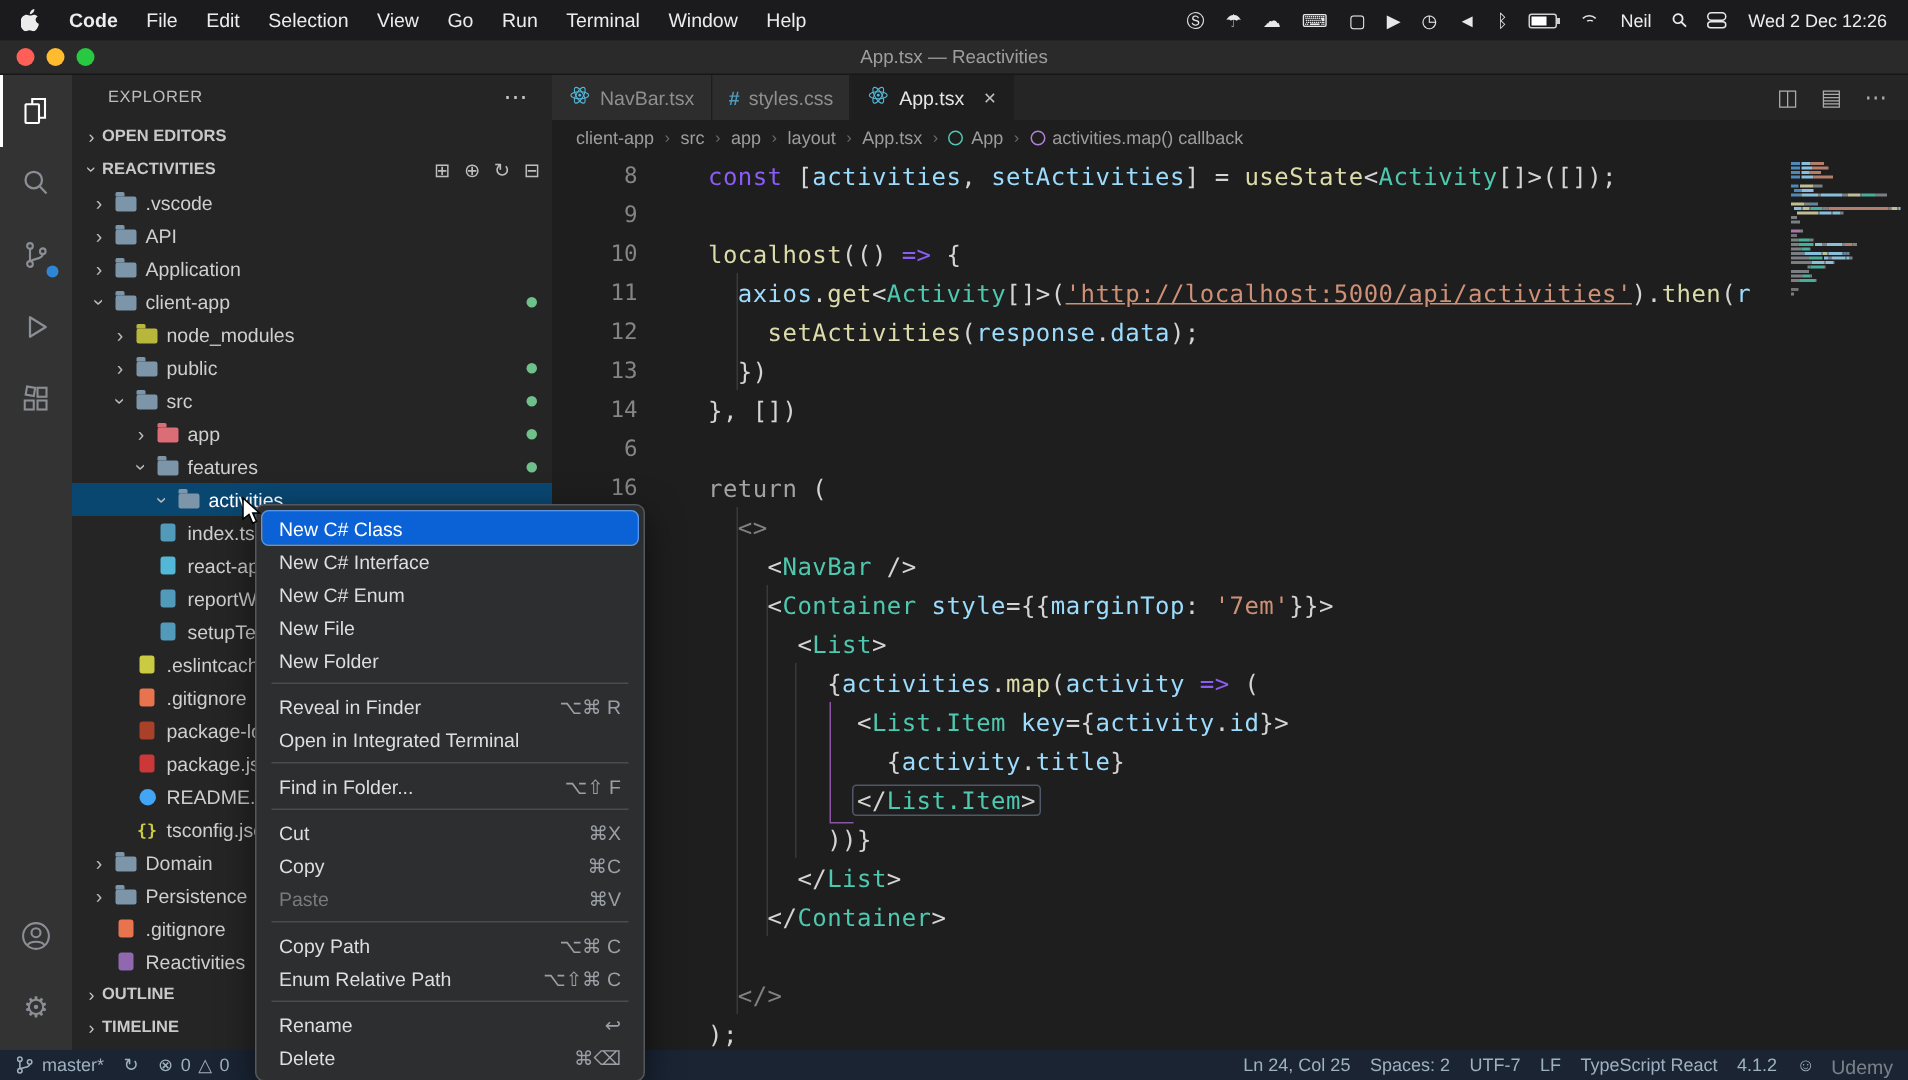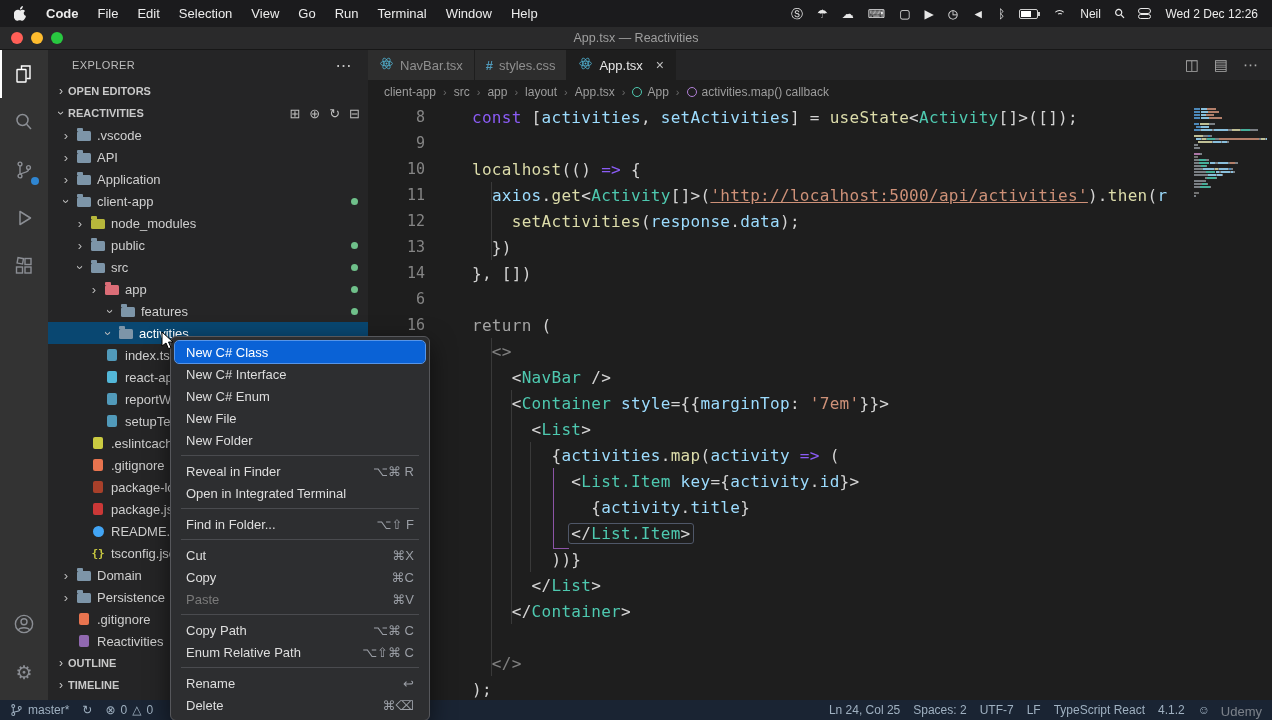--- a/index.html
+++ b/index.html
@@ -295,21 +295,21 @@
           <span class="gitdot"></span>
         </div>
         <div class="trow" style="padding-left: 38px;">
           <span class="chev"><span>›</span></span>
           <span class="iconwrap">
             <span class="ficon" style="background: rgb(219, 109, 119);"></span>
           </span>
           <span class="tlabel">app</span>
           <span class="gitdot"></span>
         </div>
-        <div class="trow" style="padding-left: 54px;">
+        <div class="trow" style="padding-left: 38px;">
           <span class="chev"><span class="exp">›</span></span>
           <span class="iconwrap">
             <span class="ficon" style="background: rgb(125, 149, 168);"></span>
           </span>
           <span class="tlabel">features</span>
           <span class="gitdot"></span>
         </div>
         <div class="trow sel" style="padding-left: 52px;">
           <span class="chev"><span class="exp">›</span></span>
           <span class="iconwrap">

